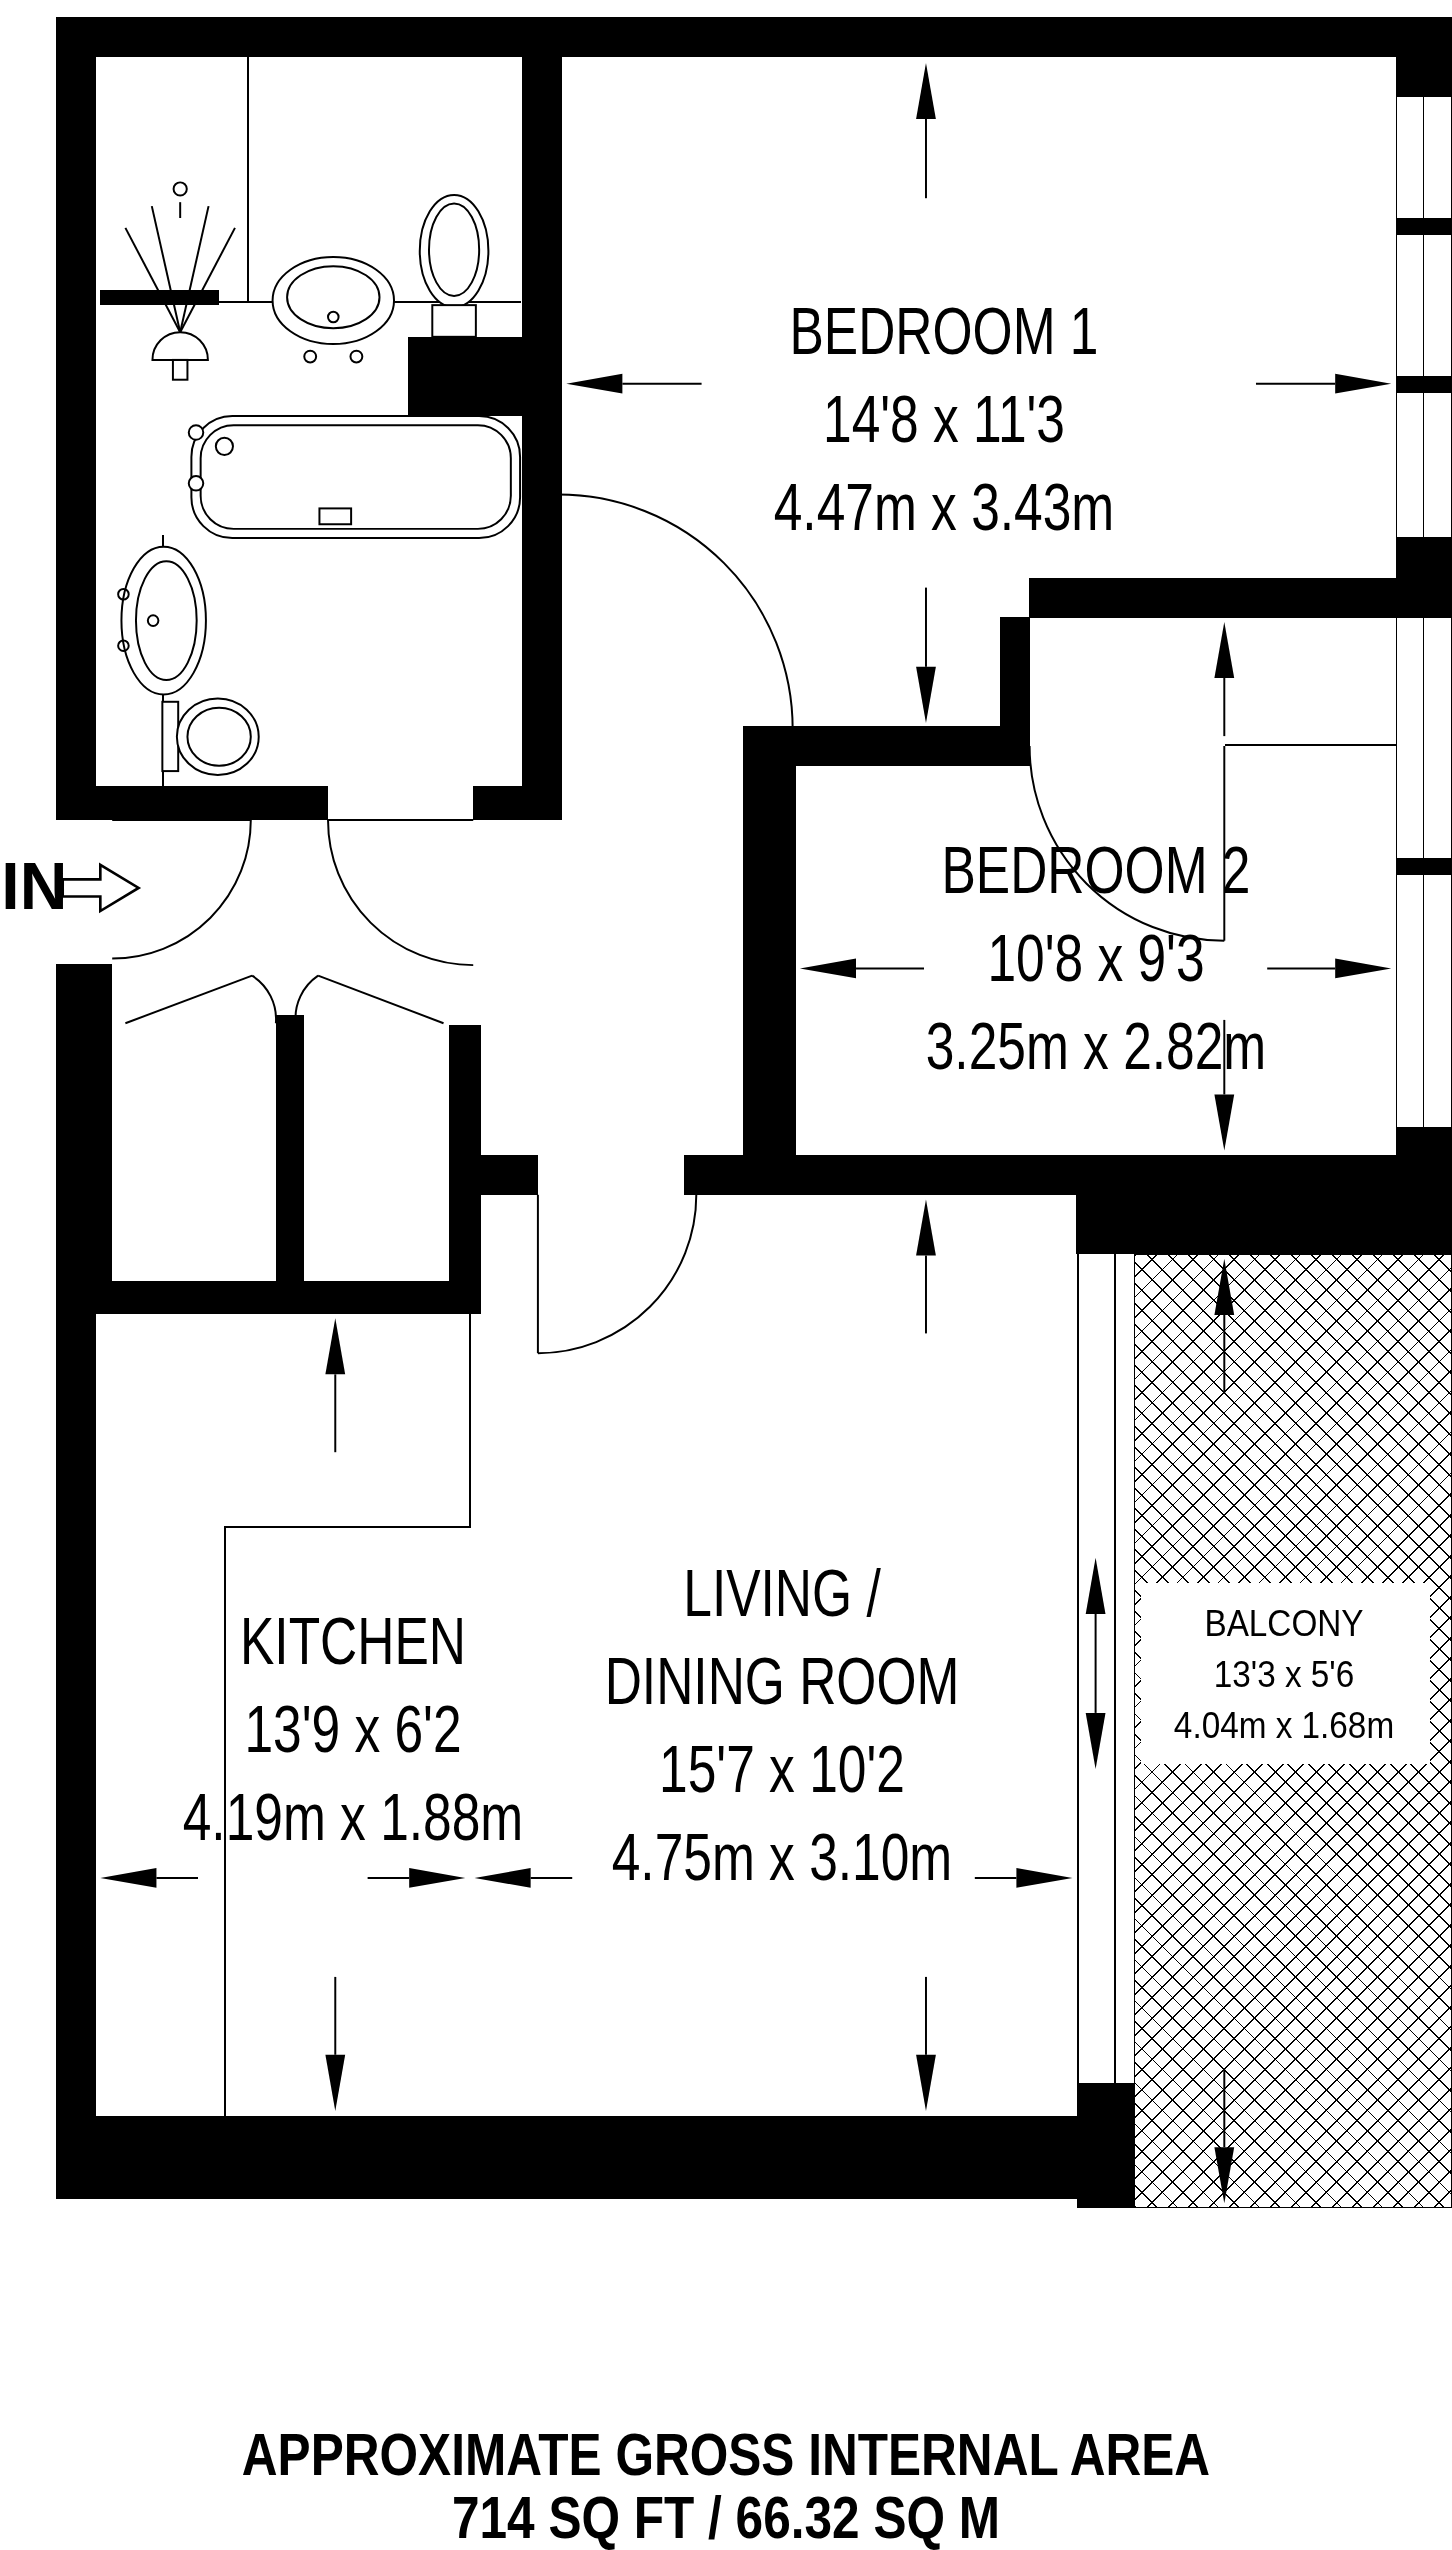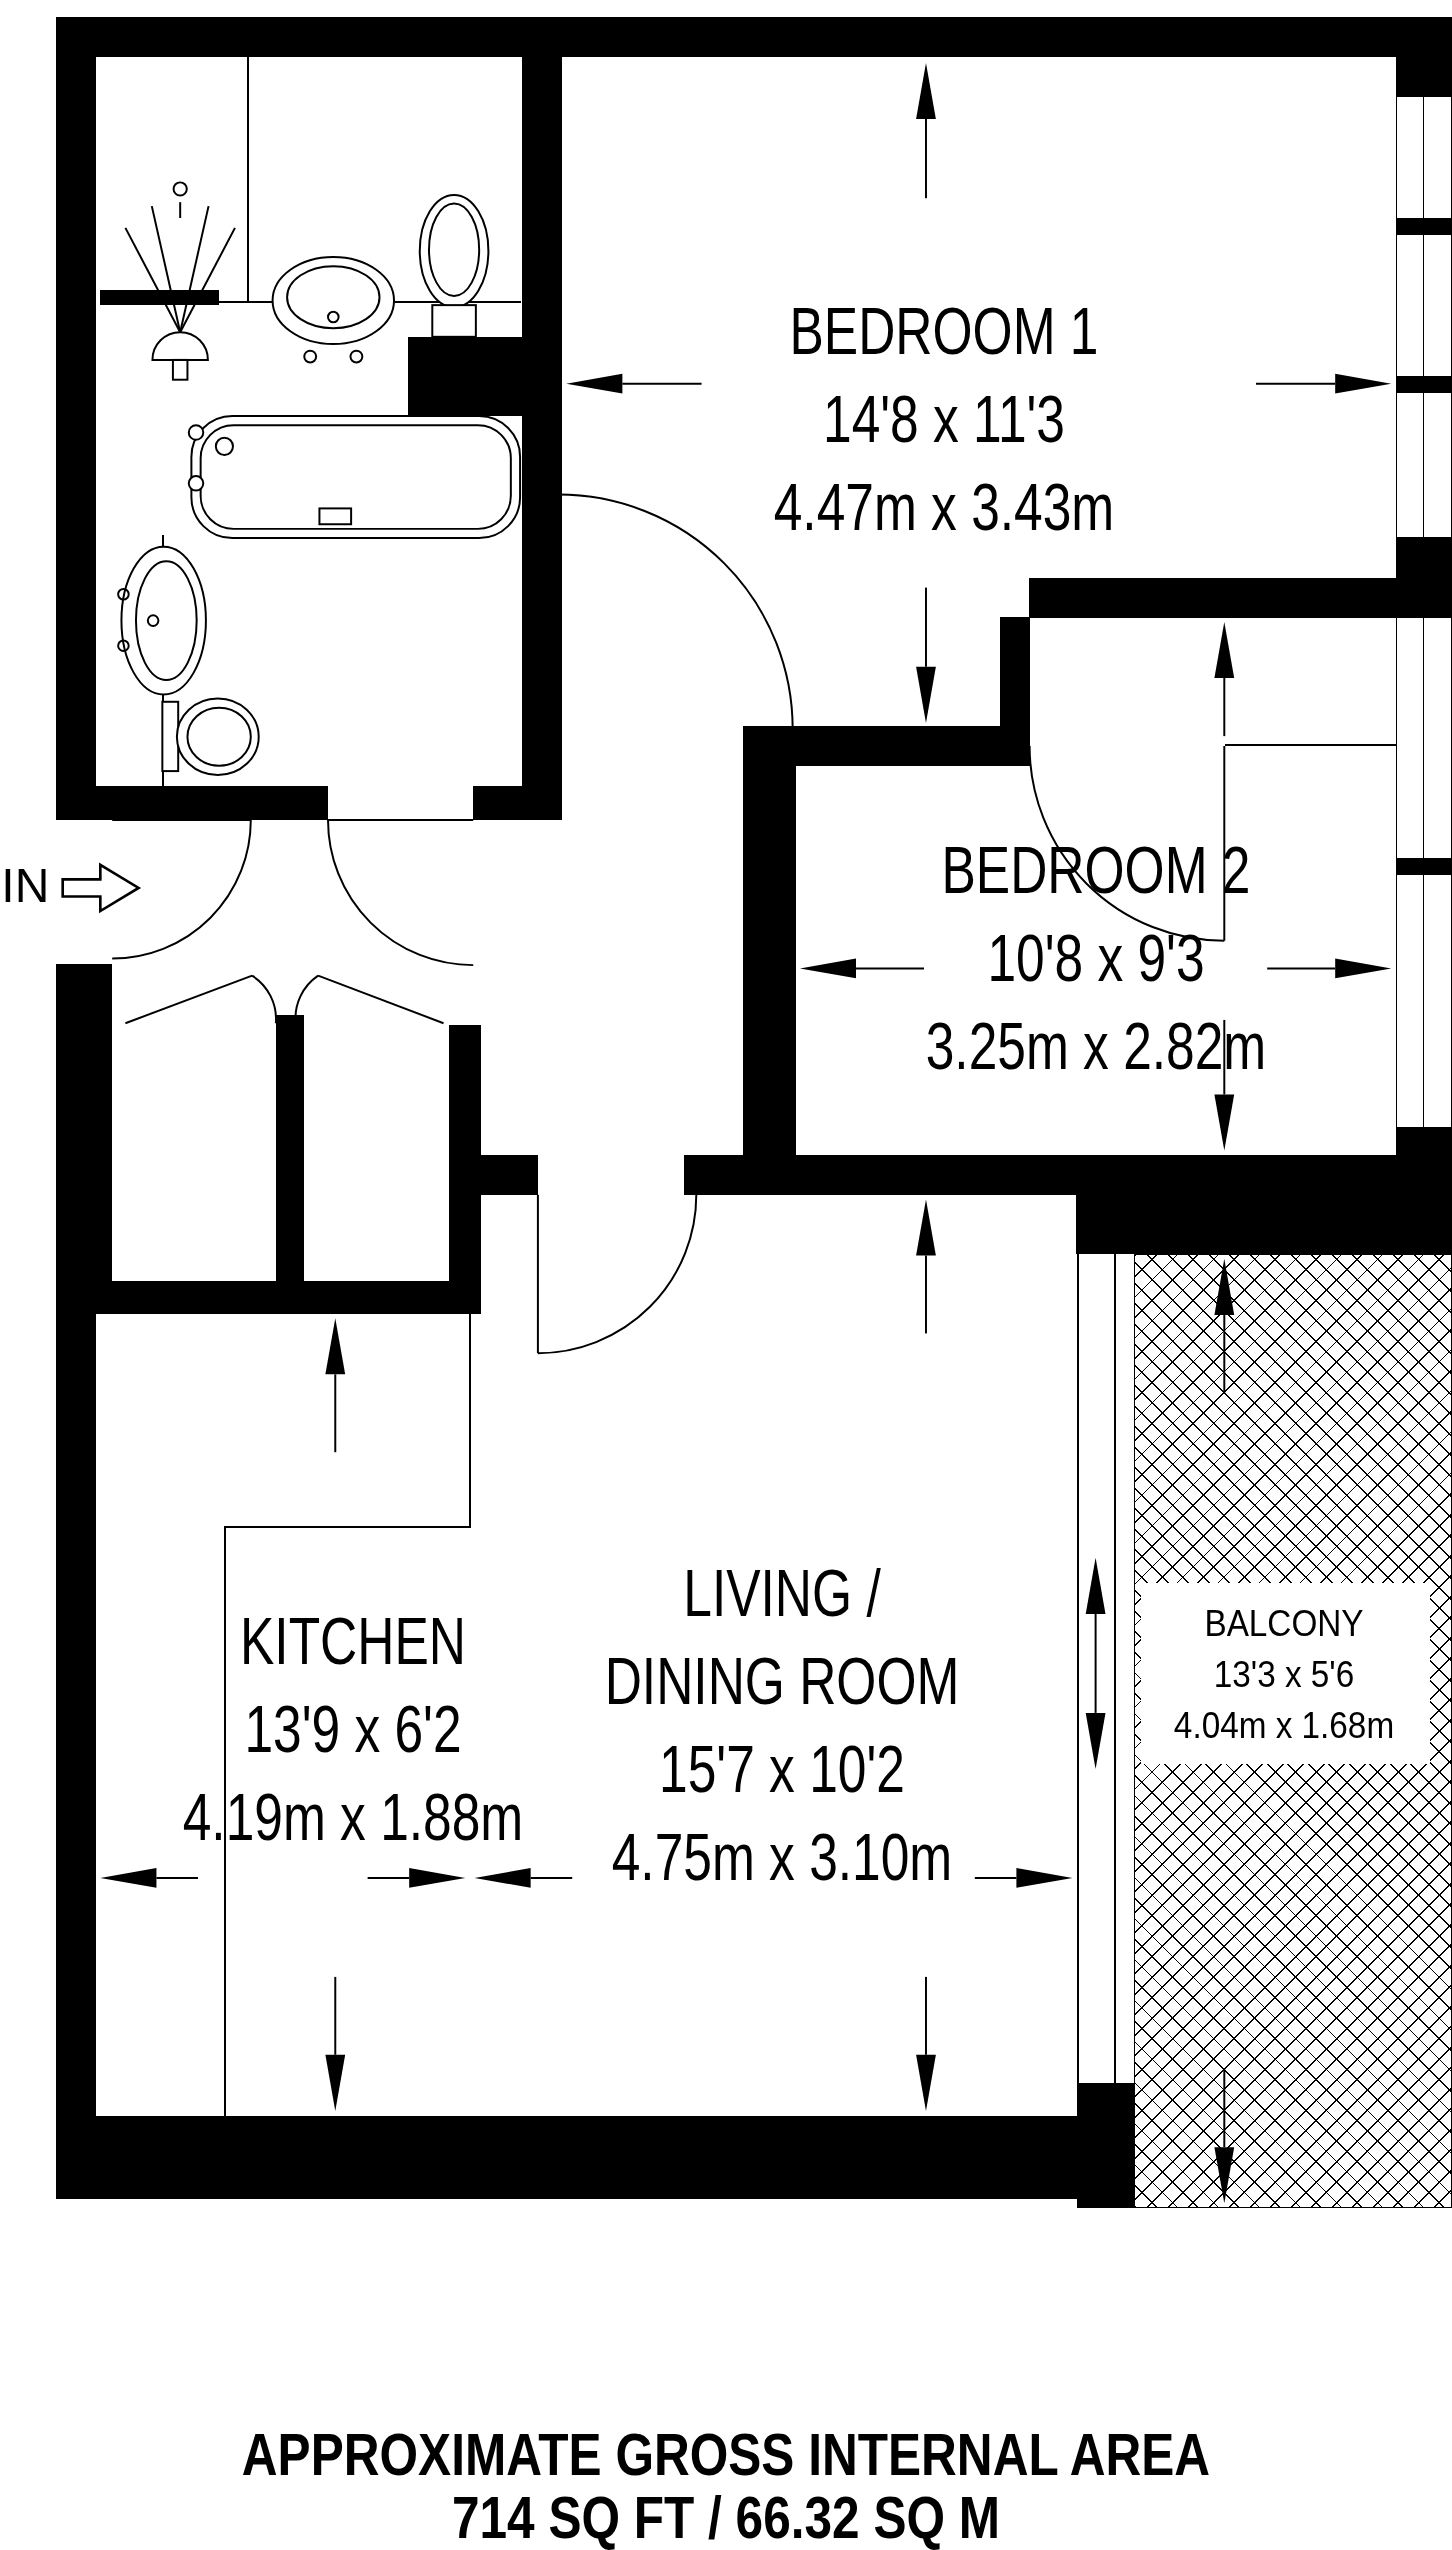--- a/index.html
+++ b/index.html
@@ -5,21 +5,21 @@
   html,body{margin:0;padding:0;background:#fff;}
   #plan{position:relative;width:1452px;height:2550px;background:#fff;overflow:hidden;
         font-family:"Liberation Sans", sans-serif;color:#000;}
   .w{position:absolute;background:#000;}           
   .tl{position:absolute;background:#000;}          
   .win{position:absolute;background:#fff;border:1.3px solid #000;box-sizing:border-box;}
   .room-label{position:absolute;text-align:center;font-size:66px;line-height:88px;
               transform:scaleX(0.78);transform-origin:center;white-space:nowrap;}
   .balcony-label{position:absolute;text-align:center;font-size:37px;line-height:51px;
               transform:scaleX(0.9);transform-origin:center;white-space:nowrap;}
-  .in-label{position:absolute;font-size:48px;line-height:66px;}
+  .in-label{position:absolute;font-size:66px;line-height:66px;font-weight:bold;}
   .title-block{position:absolute;text-align:center;font-weight:bold;font-size:59px;
               line-height:63px;transform:scaleX(0.84);transform-origin:center;white-space:nowrap;}
   .hatch{position:absolute;border:1.3px solid #000;box-sizing:border-box;background-color:#fff;
          background-image:
            repeating-linear-gradient(45deg,#000 0 1.3px,transparent 1.3px 14.5px),
            repeating-linear-gradient(135deg,#000 0 1.3px,transparent 1.3px 14.5px);}
   .whitebox{position:absolute;background:#fff;}
   svg.overlay{position:absolute;left:0;top:0;}
   svg .ln{stroke:#000;stroke-width:3;fill:none;}
   svg .fx{stroke:#000;stroke-width:3;fill:#fff;}

